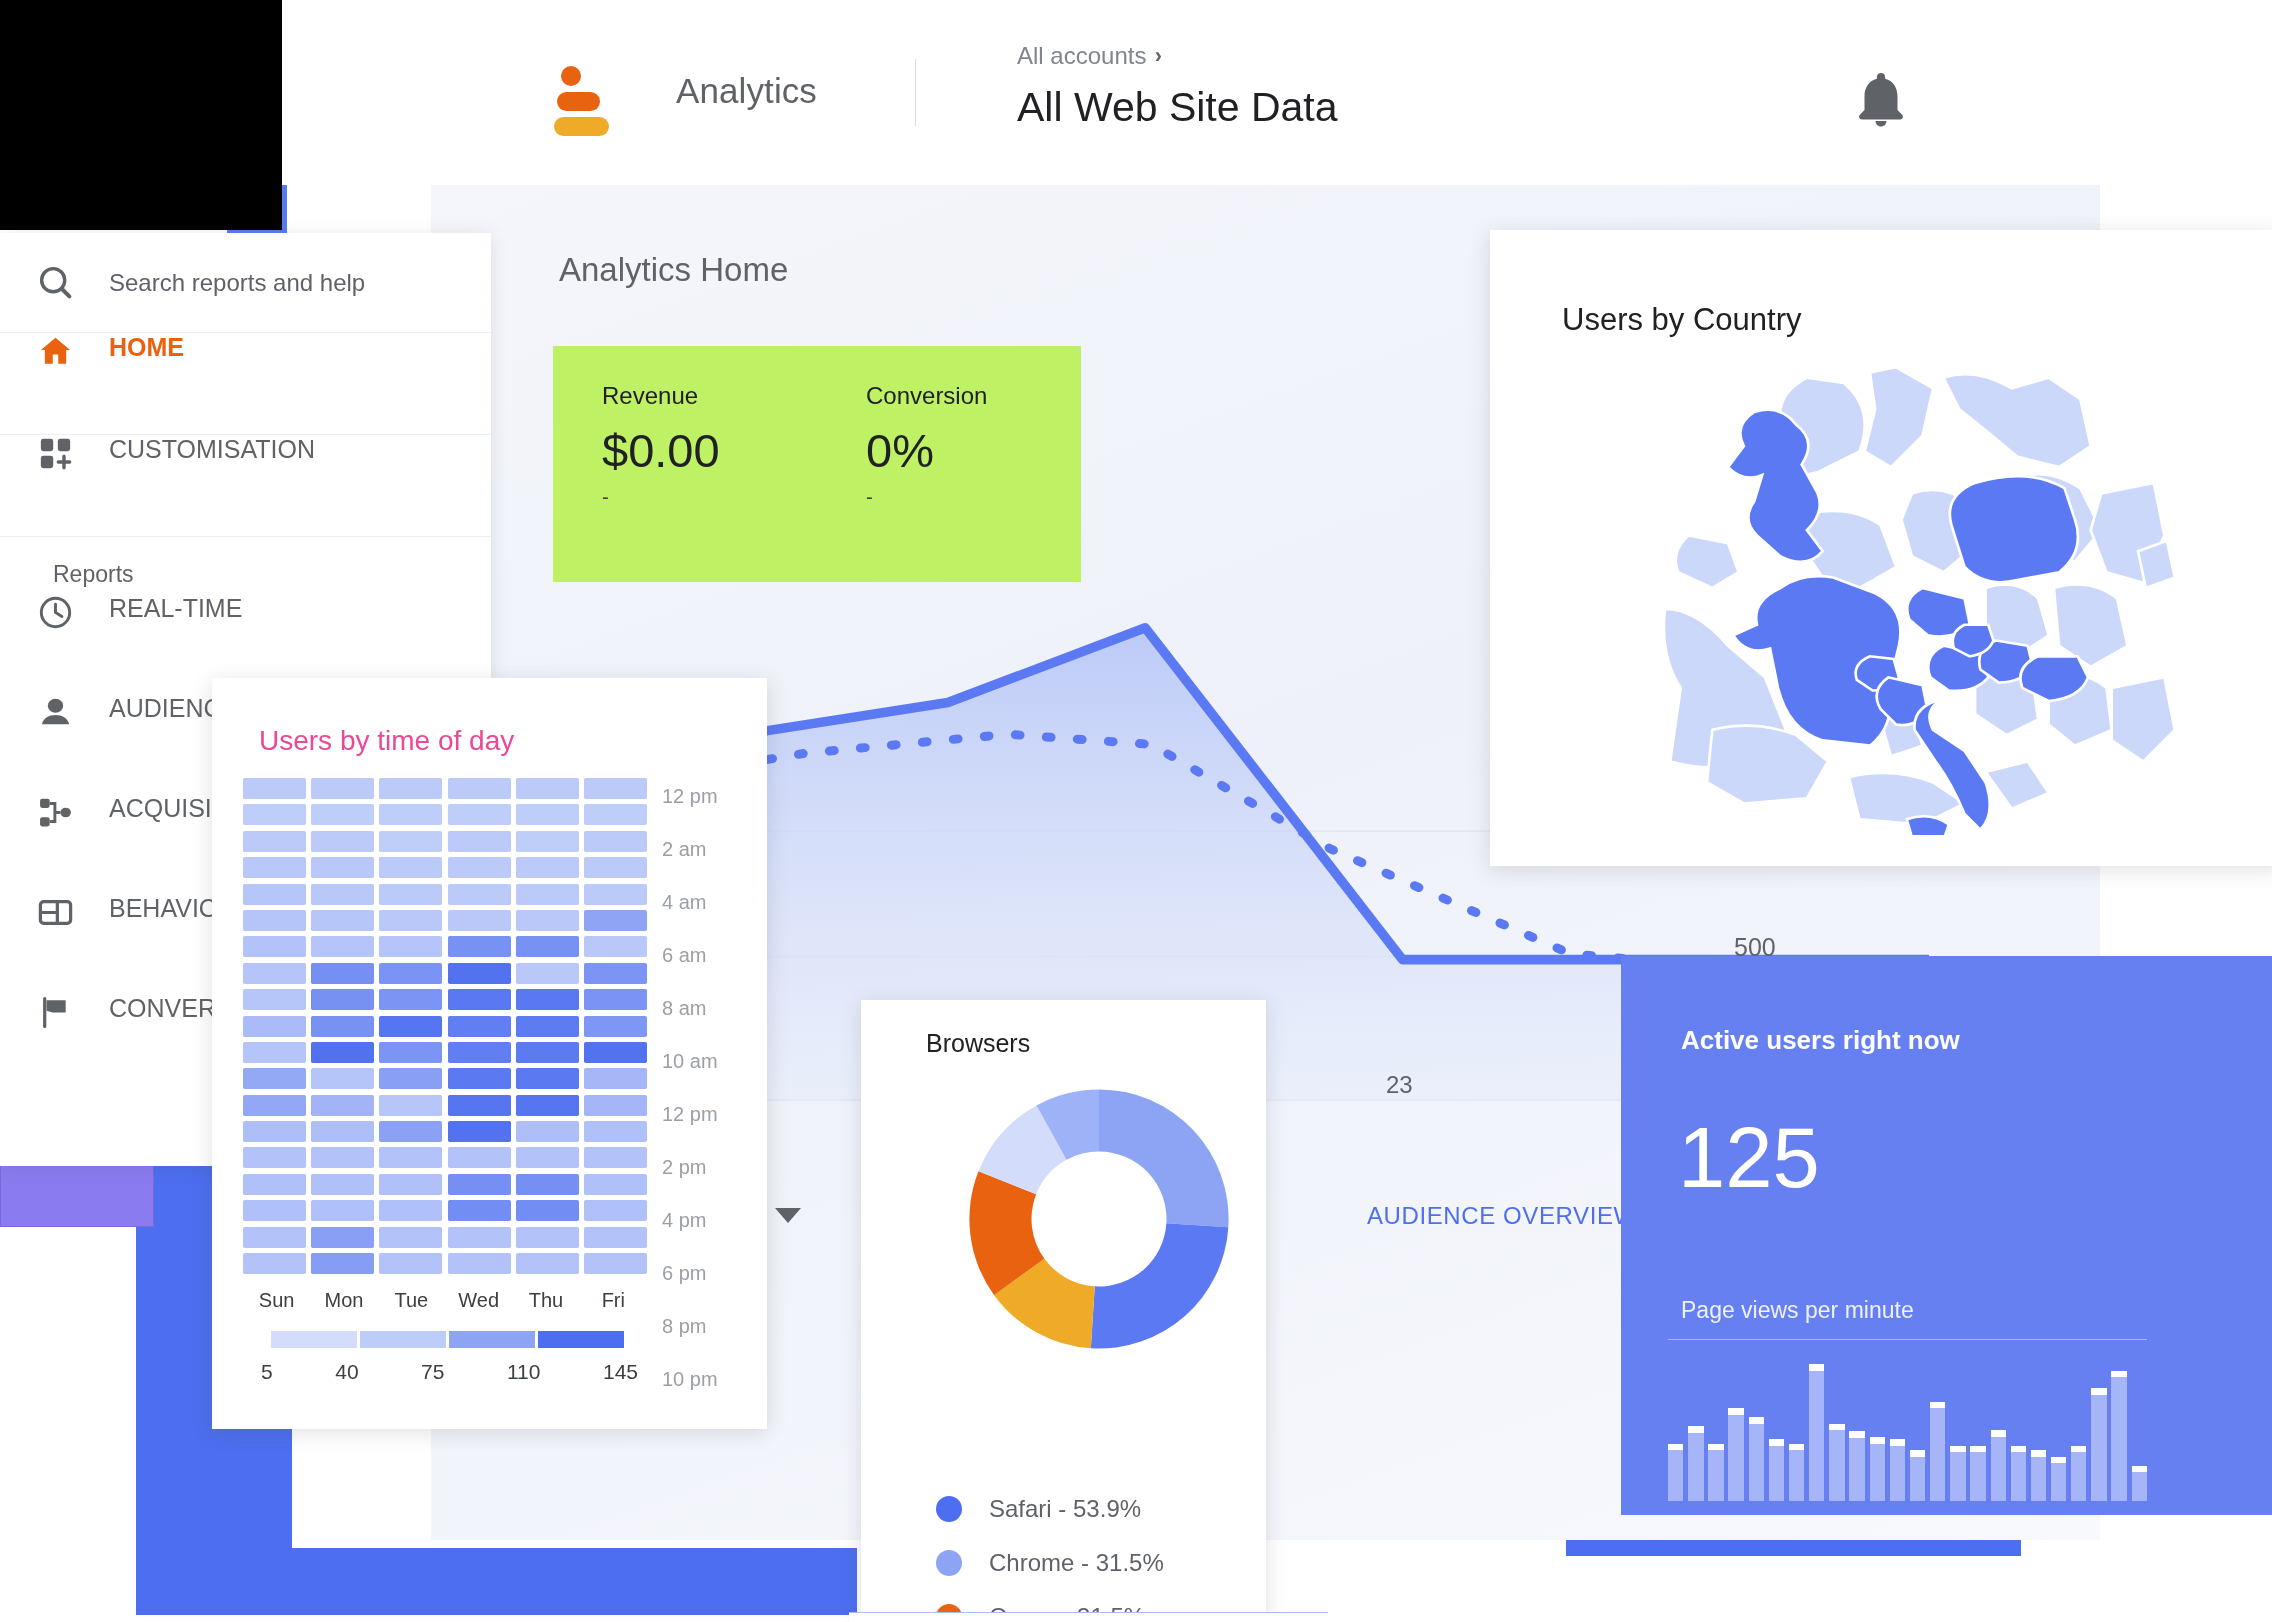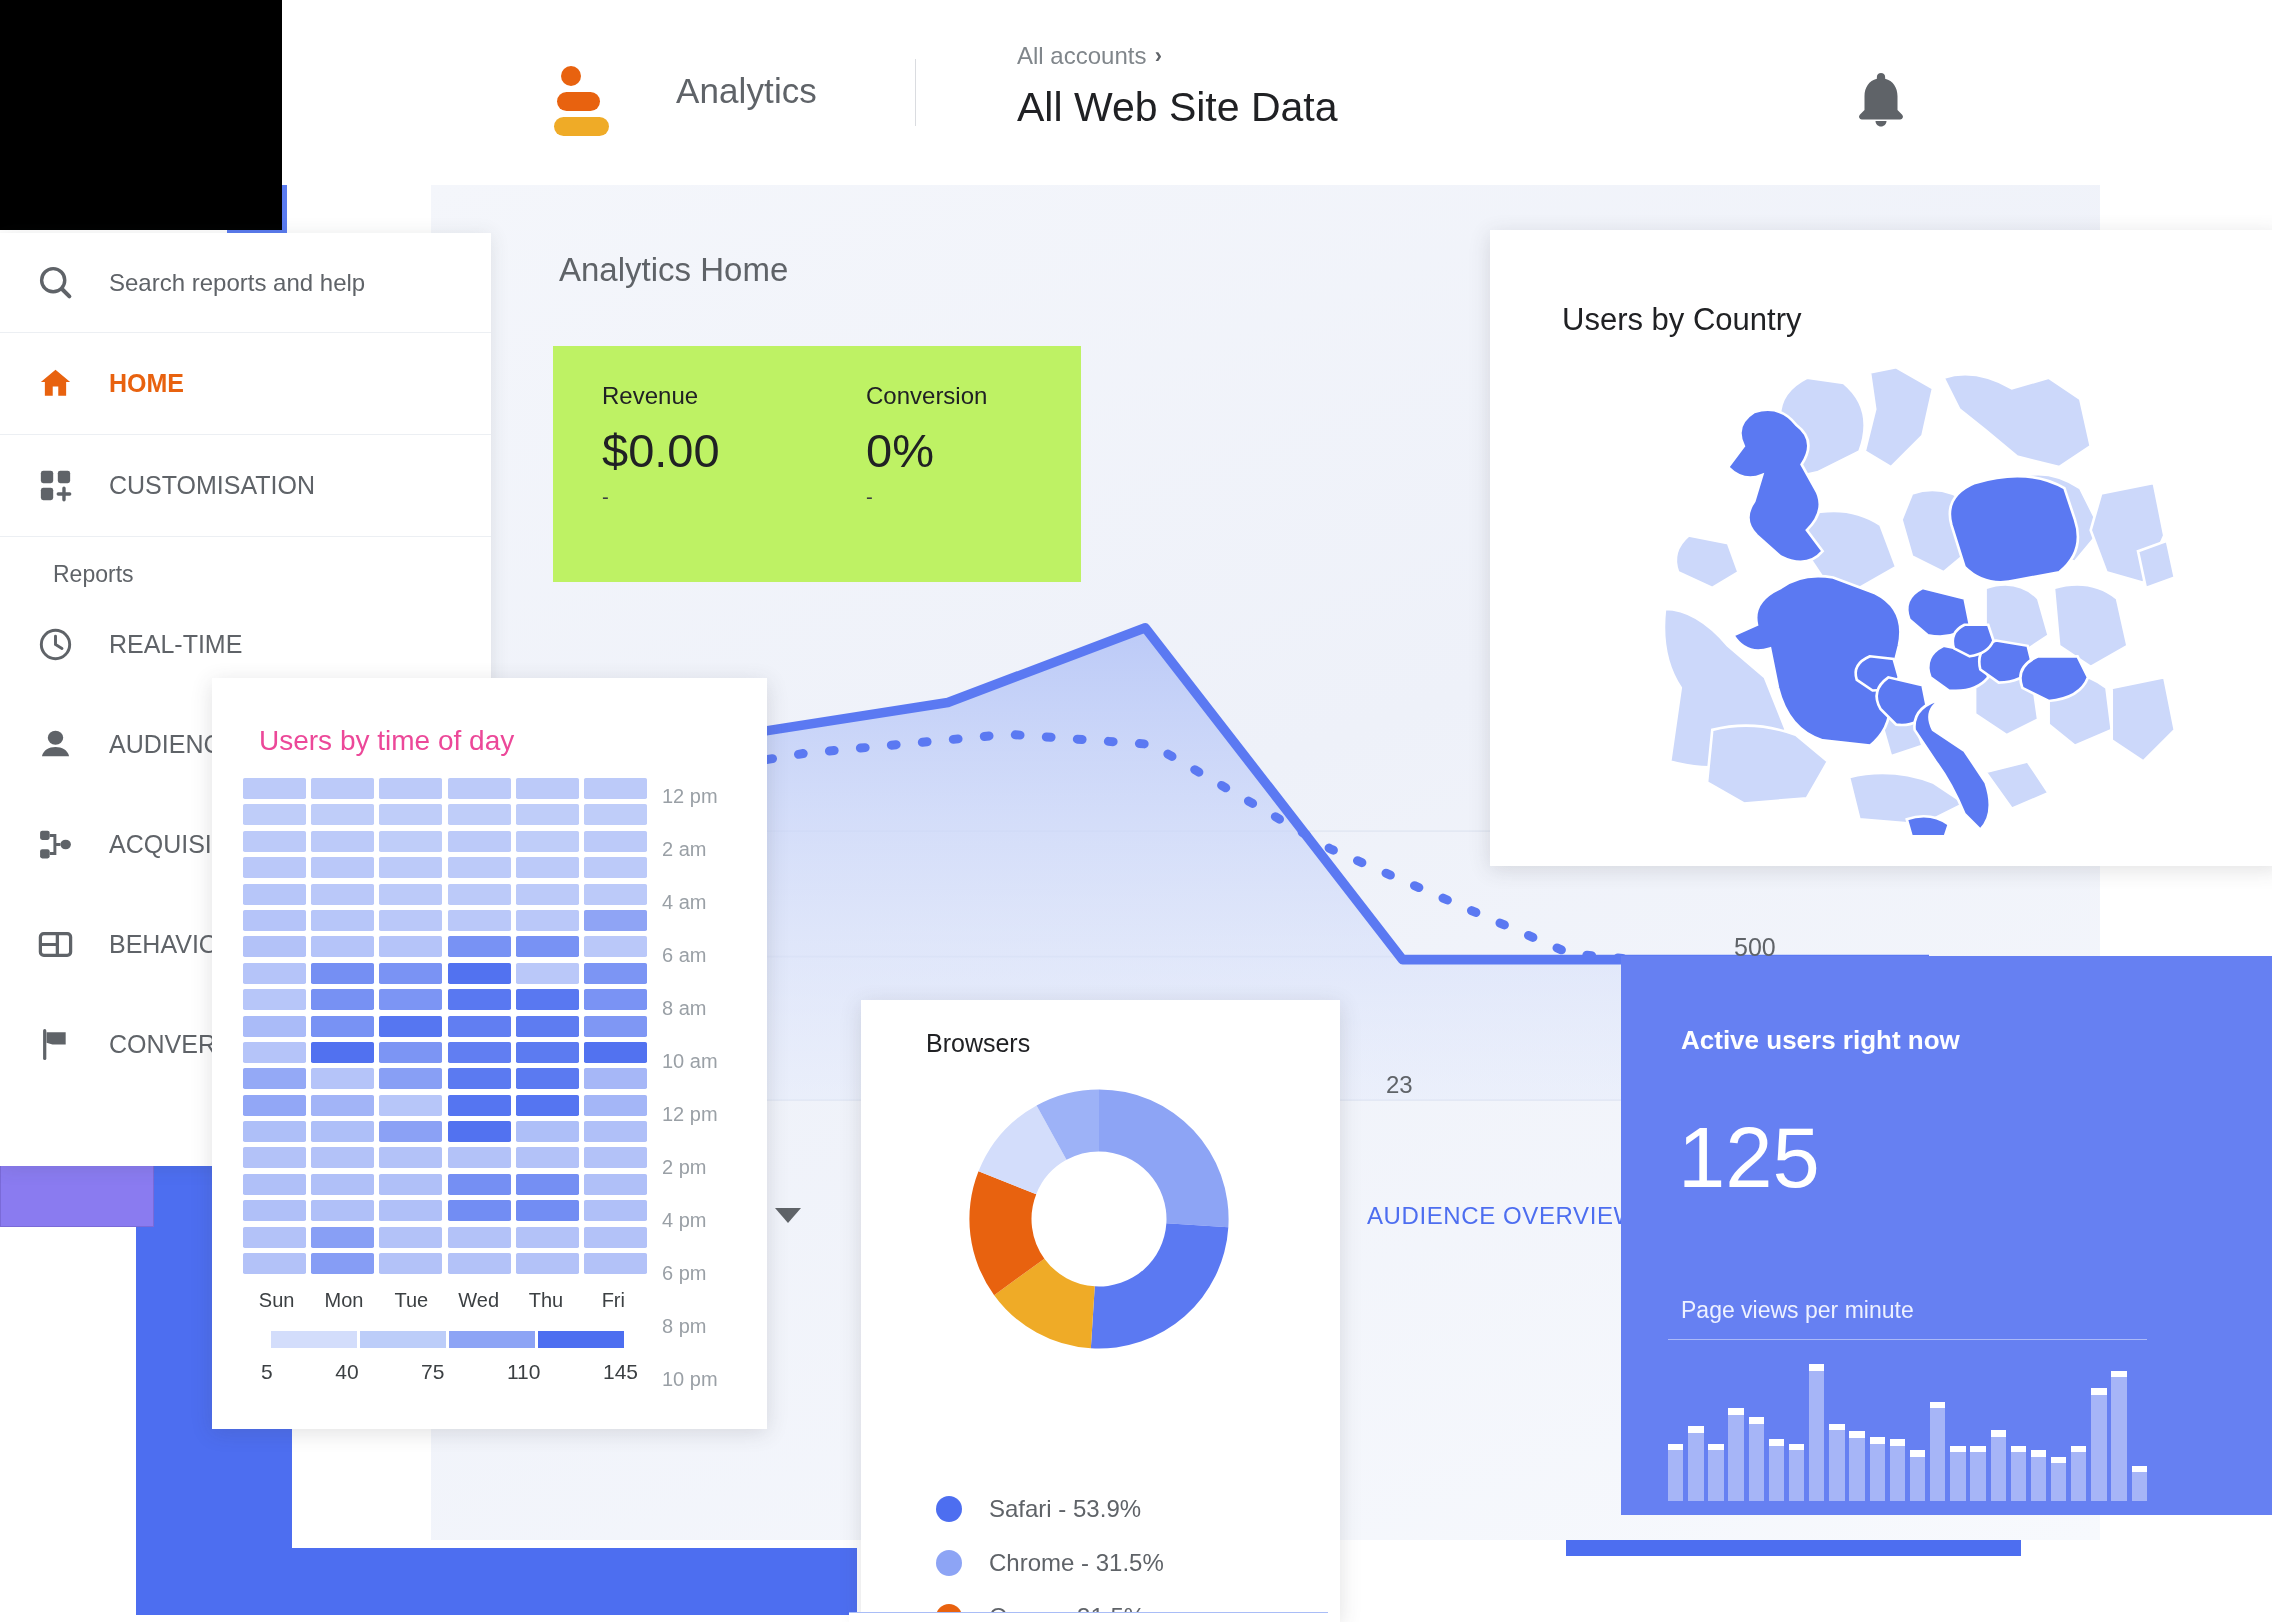--- a/index.html
+++ b/index.html
@@ -117,21 +117,21 @@
     height: 100px; display: flex; align-items: center; padding-left: 37px;
     border-bottom: 1.2px solid #eceff3;
   }
   #search-icon { width: 37px; height: 37px; flex: 0 0 auto; }
   #search-input {
     border: none; outline: none; margin-left: 35px; font-size: 24px;
     color: #5f6368; font-family: "Liberation Sans", sans-serif; background: transparent; width: 323px;
   }
   #search-input::placeholder { color: #5f6368; }
   .nav-item {
-    height: 102px; display: flex; align-items: center; padding-left: 37px;
+    height: 102px; display: flex; padding-left: 37px;
     border-bottom: 1.2px solid #eceff3; cursor: pointer;
   }
   .nav-item .nav-ico { width: 37px; height: 37px; flex: 0 0 auto; display:flex; align-items:center; justify-content:center; }
   .nav-item .nav-lbl { margin-left: 35px; font-size: 25px; color: #5f6368; white-space: nowrap; }
   .nav-item.active .nav-lbl { color: #e8620f; font-weight: bold; }
   #reports-head {
     padding: 24px 0 6px 53px; font-size: 23px; color: #5f6368;
   }
   .nav-item.report { border-bottom: none; height: 100px; }
 
@@ -166,21 +166,21 @@
 
   
   #mapcard {
     position: absolute; left: 1490px; top: 230px; width: 790px; height: 636px;
     background: #ffffff; z-index: 52; box-shadow: 0 3.6px 20.3px rgba(60,64,67,.16);
   }
   #mapcard h3 { position: absolute; left: 72px; top: 72px; font-size: 31px; color: #202124; font-weight: normal; }
 
   
   #browsercard {
-    position: absolute; left: 861px; top: 1000px; width: 479px; height: 623px;
+    position: absolute; left: 861px; top: 1000px; width: 405px; height: 623px;
     background: #ffffff; z-index: 53; box-shadow: 0 3.6px 20.3px rgba(60,64,67,.16);
   }
   #browsercard h3 { position: absolute; left: 65px; top: 29px; font-size: 25px; color: #202124; font-weight: normal; }
   #donut { position: absolute; left: 103px; top: 84px; }
   #browser-legend { position: absolute; left: 75px; top: 482px; }
   .lg-row { display: flex; align-items: center; height: 54px; }
   .lg-dot { width: 26px; height: 26px; border-radius: 50%; flex: 0 0 auto; }
   .lg-txt { margin-left: 27px; font-size: 24px; color: #5f6368; white-space: nowrap; }
 
   

